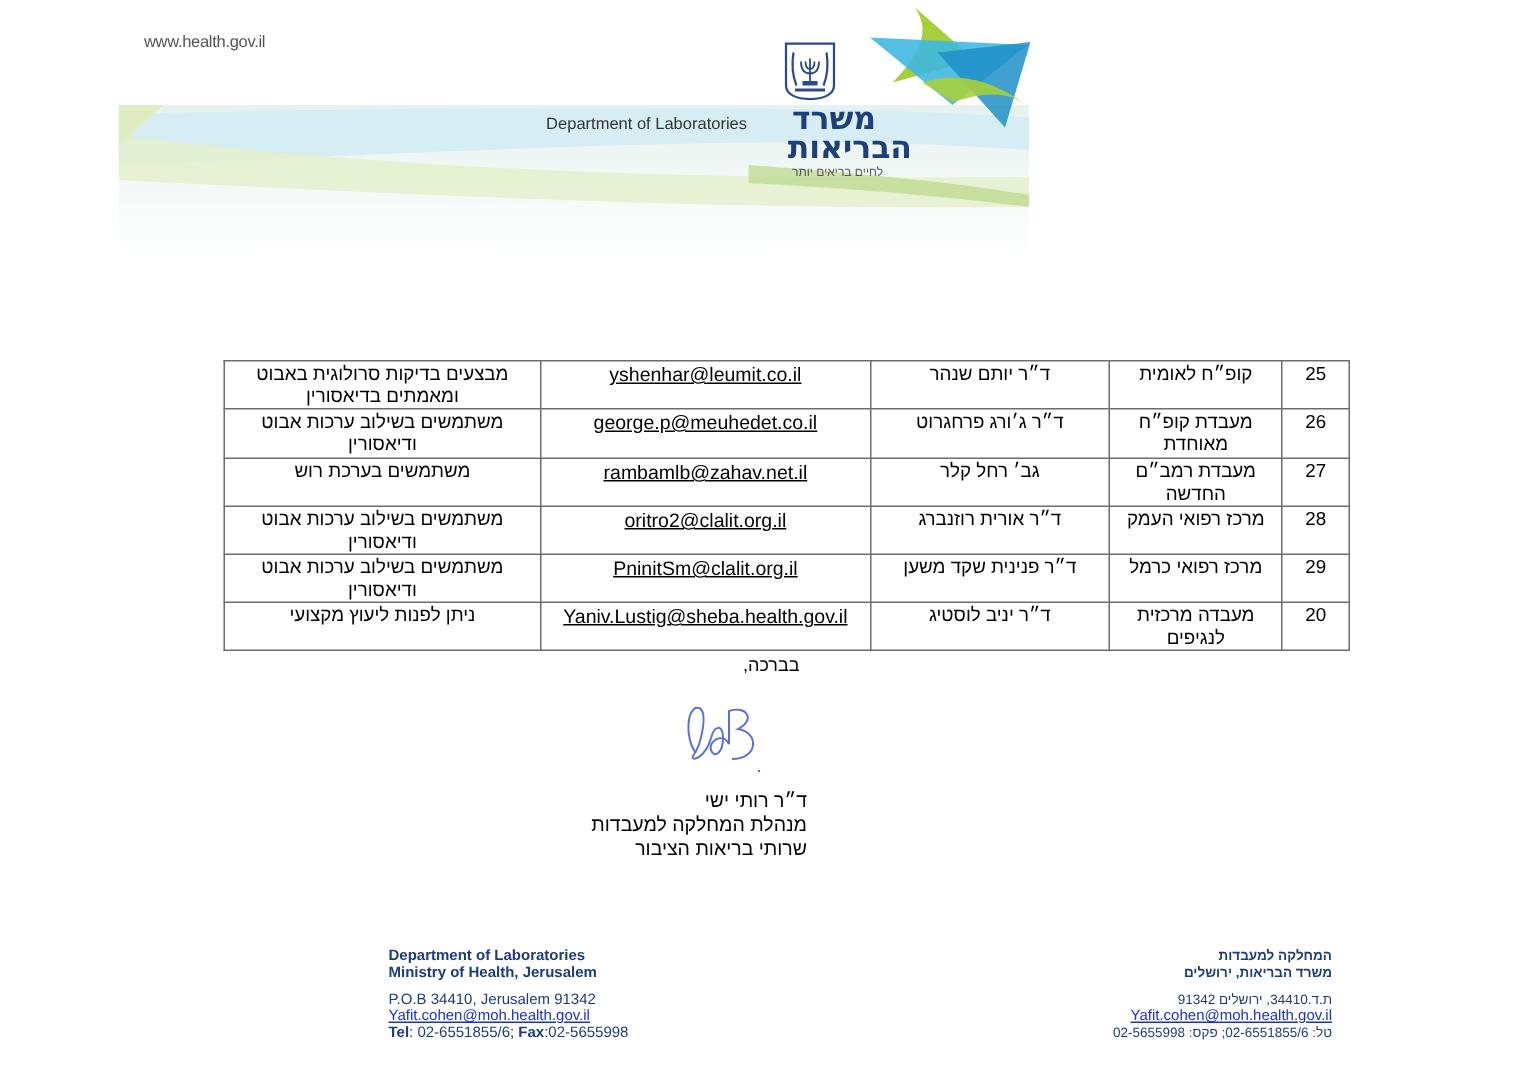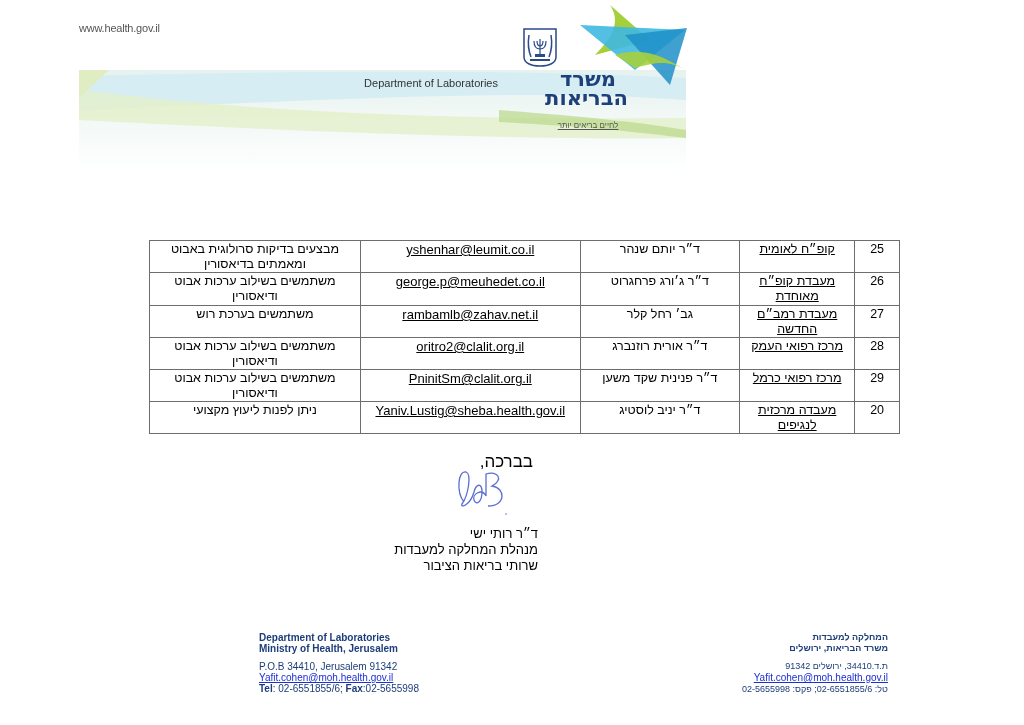--- a/index.html
+++ b/index.html
@@ -2,50 +2,50 @@
 <html><head>
   <meta charset="utf-8">
   <style>
     html, body { margin: 0; padding: 0; }
     body {
       width: 1024px; height: 725px; position: relative; overflow: hidden;
       background: #ffffff; font-family: "Liberation Sans", sans-serif; color: #000;
     }
     .abs { position: absolute; }
     
-    .site-url { left: 79px; top: 22px; font-size: 11px; color: #555; letter-spacing: -0.2px; }
+    .site-url { left: 96px; top: 22px; font-size: 11px; color: #555; letter-spacing: -0.2px; }
     .banner { left: 79px; top: 70px; width: 607px; height: 102px; overflow: hidden; }
     .banner svg { display: block; }
     .hdr-text { top: 76px; right: 526px; text-align: right; direction: rtl; font-size: 11px; color: #333; line-height: 15px; }
     .hdr-text .bold { font-weight: bold; }
     .hdr-text .en { direction: ltr; text-align: right; }
     .emblem { left: 521px; top: 27px; width: 38px; height: 40px; }
     .star-logo { left: 575px; top: 0px; width: 115px; height: 100px; }
-    .logo-text { left: 548px; top: 70px; width: 80px; direction: rtl; text-align: center; color: #1d3f7a; }
+    .logo-text { left: 528px; top: 70px; width: 80px; direction: rtl; text-align: left; color: #1d3f7a; }
     .logo-text .l1 { font-size: 21px; font-weight: bold; line-height: 19px; font-family: "DejaVu Sans", sans-serif; }
-    .logo-text .l2 { font-size: 8px; color: #555; margin-top: 13px; text-decoration: underline; }
+    .logo-text .l2 { font-size: 8px; color: #555; margin-top: 2px; }
 
     
     table.contacts {
       position: absolute; left: 149px; top: 240px; width: 751px;
       border-collapse: collapse; direction: rtl; font-size: 12.5px;
     }
     table.contacts td {
       border: 1px solid #6d6d6d; vertical-align: top; padding: 1px 7px 0 7px;
       line-height: 15px; text-align: center;
     }
     .c-num { width: 30px; text-align: right; }
-    .c-inst { width: 101px; text-decoration: underline; }
+    .c-inst { width: 101px; }
     .c-name { width: 146px; }
     .c-email { width: 205px; text-align: left; }
     .c-email a { color: #000; text-decoration: underline; font-size: 13px; }
     .c-notes { width: 198px; }
 
     
-    .greeting { left: 380px; top: 436px; width: 153px; text-align: right; direction: rtl; font-size: 17px; margin-top: 16px; }
+    .greeting { left: 380px; top: 436px; width: 153px; text-align: right; direction: rtl; font-size: 12px; }
     .signature { left: 452px; top: 462px; width: 60px; height: 58px; }
     .sig-block { left: 360px; top: 526px; width: 178px; direction: rtl; font-size: 13px; line-height: 16px; }
 
     
     .foot-left { left: 259px; top: 632px; font-size: 10px; line-height: 11px; color: #1c3d7a; }
     .foot-left .b { font-weight: bold; }
     .foot-left .gap { height: 7px; }
     .foot-left a { color: #1a2fd6; text-decoration: underline; }
     .foot-left .tel { color: #1c3d7a; }
     .foot-right { left: 725px; top: 632px; width: 163px; text-align: right; direction: rtl; font-size: 9px; line-height: 11px; color: #1c3d7a; }

